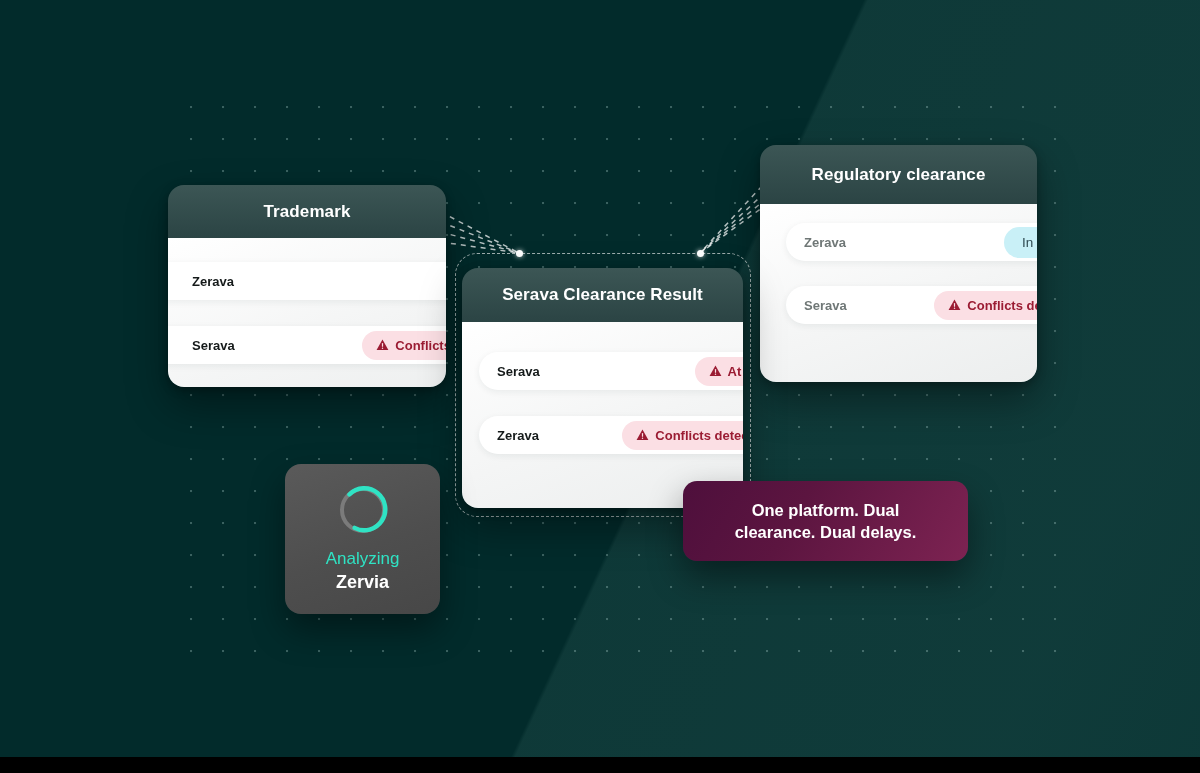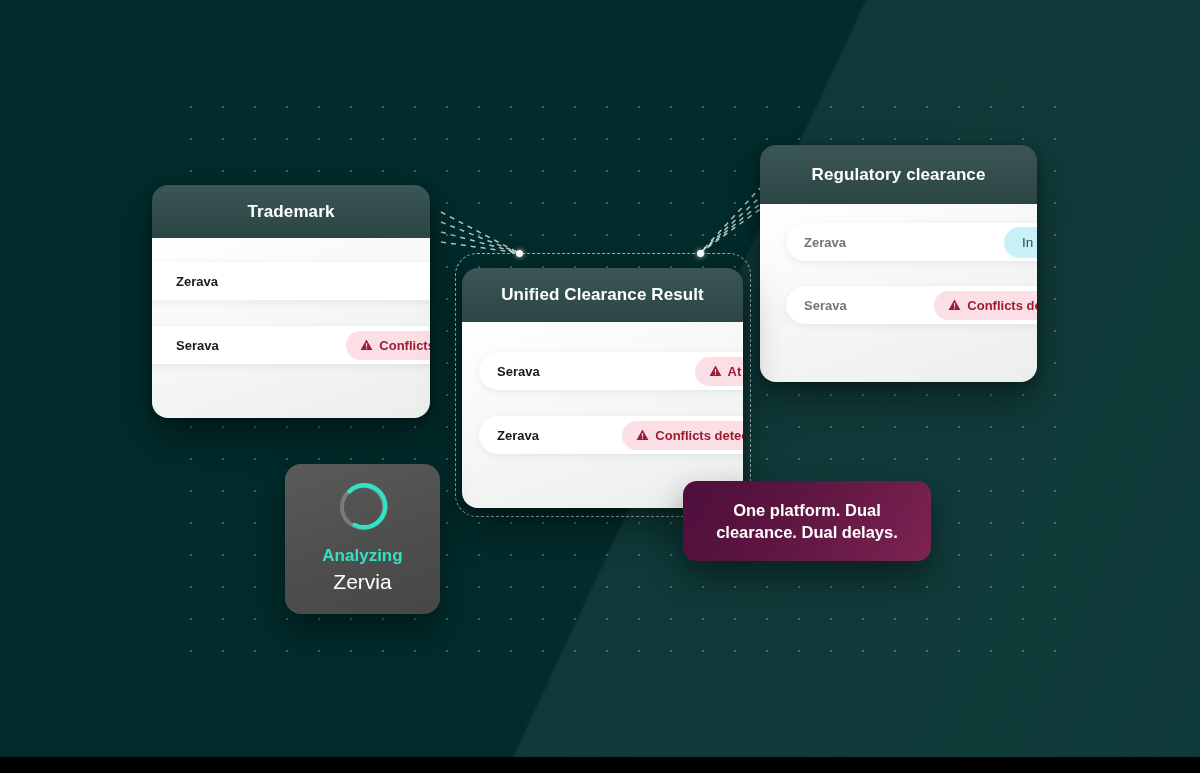--- a/index.html
+++ b/index.html
@@ -67,26 +67,26 @@
   }
 
   
   .analyzing{
     position:absolute;left:285px;top:464px;width:155px;height:150px;border-radius:16px;
     background:linear-gradient(160deg,#5a5a5a 0%,#4e4e4e 55%,#474747 100%);
     box-shadow:0 16px 34px rgba(0,0,0,0.40);
     display:flex;flex-direction:column;align-items:center;justify-content:center;gap:2px;
   }
   .spinner{width:52px;height:52px;margin-bottom:12px;}
-  .analyzing-label{color:#2fe3c4;font-size:17px;font-weight:700;line-height:1.1;}
-  .analyzing-name{color:#ffffff;font-size:21px;font-weight:400;line-height:1.35;}
+  .analyzing-label{color:#2fe3c4;font-size:17px;font-weight:400;line-height:1.1;}
+  .analyzing-name{color:#ffffff;font-size:18px;font-weight:700;line-height:1.35;}
 
   
   .tagline{
-    position:absolute;left:683px;top:481px;width:248px;height:80px;border-radius:14px;
+    position:absolute;left:683px;top:481px;width:285px;height:80px;border-radius:14px;
     background:linear-gradient(120deg,#4e0f3c 0%,#5c1540 40%,#7d2352 100%);
     box-shadow:0 16px 34px rgba(0,0,0,0.42);
     display:flex;align-items:center;justify-content:center;text-align:center;
   }
   .tagline-text{color:#ffffff;font-weight:700;font-size:16.5px;line-height:1.35;padding:0 16px;}
 </style>
 </head>
 <body>
 
 <div class="stage">
@@ -105,21 +105,21 @@
       <line x1="772" y1="186" x2="700" y2="253"></line>
       <line x1="782" y1="186" x2="700" y2="253"></line>
       <line x1="792" y1="186" x2="700" y2="253"></line>
     </g>
   </svg>
 
   <div class="dash-frame" style="left:455px;top:253px;width:296px;height:264px;"></div>
   <div class="node" style="left:516px;top:250px;"></div>
   <div class="node" style="left:697px;top:250px;"></div>
 
-  <div class="card" style="left:152px;top:185px;width:278px;height:233px;">
+  <div class="card" style="left:168px;top:185px;width:278px;height:202px;">
     <div class="card-head" style="height:53px;font-size:17px;">
       <span>Trademark</span>
     </div>
     <div class="card-body" style="height:180px;">
       <div class="row" style="left:-26px;top:24px;width:330px;height:38px;padding:0 10px 0 50px;">
         <span class="row-name">Zerava</span>
 
       </div>
       <div class="row" style="left:-26px;top:88px;width:330px;height:38px;padding:0 10px 0 50px;">
         <span class="row-name">Serava</span>
@@ -155,21 +155,21 @@
               <circle cx="7" cy="10" r="0.8" fill="#fbdfe4"></circle>
             </svg>
           <span>Conflicts detected</span>
         </span>
       </div>
     </div>
   </div>
 
   <div class="card" style="left:462px;top:268px;width:281px;height:240px;">
     <div class="card-head" style="height:54px;font-size:17px;">
-      <span>Unified Clearance Result</span>
+      <span>Serava Clearance Result</span>
     </div>
     <div class="card-body" style="height:186px;">
       <div class="row" style="left:17px;top:30px;width:285px;height:38px;padding:0 10px 0 18px;">
         <span class="row-name">Serava</span>
         <span class="pill danger">
           <svg class="tri" width="13" height="12" viewBox="0 0 14 13">
               <path d="M7 0.6 L13.4 12 L0.6 12 Z" fill="#9b1c33"></path>
               <rect x="6.35" y="4.4" width="1.3" height="4" rx="0.6" fill="#fbdfe4"></rect>
               <circle cx="7" cy="10" r="0.8" fill="#fbdfe4"></circle>
             </svg>

